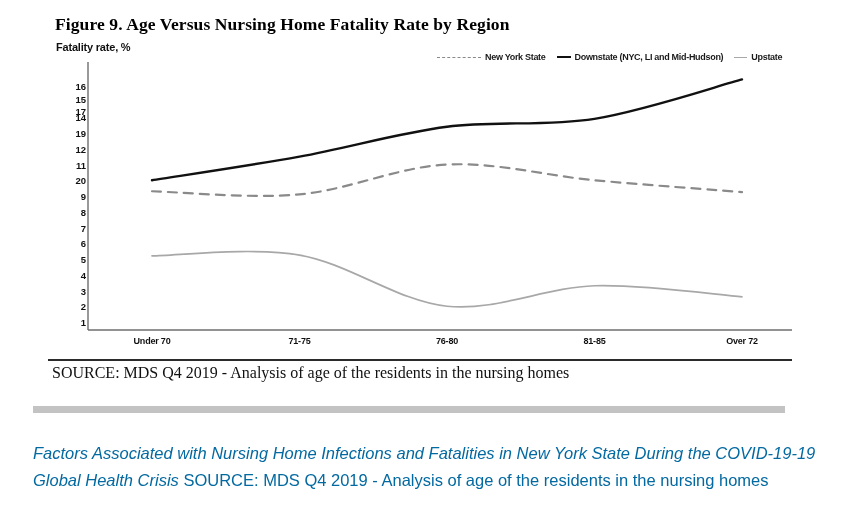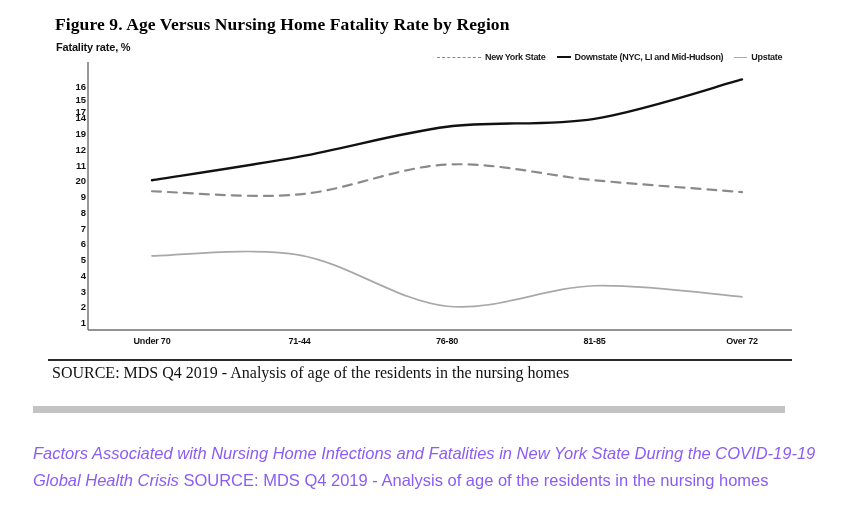--- a/index.html
+++ b/index.html
@@ -64,21 +64,21 @@
     font-size:16px;color:#111;white-space:nowrap;
   }
 
   .gray-bar{
     position:absolute;left:33px;top:406px;width:752px;height:7px;
     background:#c3c3c3;
   }
   .caption{
     position:absolute;left:33px;top:440px;width:790px;
     font-family:"Liberation Sans", sans-serif;
-    font-size:16.5px;line-height:27px;color:#8b5cf6;
+    font-size:16.5px;line-height:27px;color:#0369a1;
   }
   .caption i{font-style:italic;}
 </style>
 </head>
 <body>
 
 <div class="figure-block">
 
   <div class="fig-title">Figure 9. Age Versus Nursing Home Fatality Rate by Region</div>
 
@@ -114,21 +114,21 @@
         <div class="ylabel" style="top: 164.5px;">11</div>
         <div class="ylabel" style="top: 148.75px;">12</div>
         <div class="ylabel" style="top: 133px;">19</div>
         <div class="ylabel" style="top: 117.25px;">14</div>
         <div class="ylabel" style="top: 99px;">15</div>
         <div class="ylabel" style="top: 85.75px;">16</div>
         <div class="ylabel" style="top: 70px; margin-top: 41px;">17</div>
       </div>
     <div class="xlabels" id="xlabels">
         <div class="xlabel" style="left: 152px;">Under 70</div>
-        <div class="xlabel" style="left: 299.5px;">71-44</div>
+        <div class="xlabel" style="left: 299.5px;">71-75</div>
         <div class="xlabel" style="left: 447px;">76-80</div>
         <div class="xlabel" style="left: 594.5px;">81-85</div>
         <div class="xlabel" style="left: 742px;">Over 72</div>
       </div>
     <svg class="chart" id="chart-svg" width="850" height="396">
         <line x1="88" y1="62" x2="88" y2="330" stroke="#6e6e6e" stroke-width="1.4"></line>
         <line x1="88" y1="330" x2="792" y2="330" stroke="#6e6e6e" stroke-width="1.4"></line>
         <path d="M 152 191.27499999999998 C 176.58333333333334 191.79999999999998, 250.33333333333334 198.88750000000002, 299.5 194.425 C 348.6666666666667 189.9625, 397.8333333333333 166.8625, 447 164.5 C 496.1666666666667 162.1375, 545.3333333333334 175.65625, 594.5 180.25 C 643.6666666666666 184.84375, 717.4166666666666 190.09375, 742 192.0625" fill="none" stroke="#8a8a8a" stroke-width="2.2" stroke-linecap="round" stroke-linejoin="round" stroke-dasharray="9,7"></path>
         <path d="M 152 180.25 C 176.58333333333334 176.3125, 250.33333333333334 165.55, 299.5 156.625 C 348.6666666666667 147.7, 397.8333333333333 133, 447 126.69999999999999 C 496.1666666666667 120.39999999999999, 545.3333333333334 126.69999999999999, 594.5 118.82499999999999 C 643.6666666666666 110.94999999999999, 717.4166666666666 86.01250000000002, 742 79.45000000000002" fill="none" stroke="#111111" stroke-width="2.4" stroke-linecap="round" stroke-linejoin="round"></path>
         <path d="M 152 255.85 C 176.58333333333334 255.71875, 250.33333333333334 246.6625, 299.5 255.0625 C 348.6666666666667 263.4625, 397.8333333333333 301.13125, 447 306.25 C 496.1666666666667 311.36875, 545.3333333333334 287.34999999999997, 594.5 285.775 C 643.6666666666666 284.2, 717.4166666666666 294.9625, 742 296.8" fill="none" stroke="#a8a8a8" stroke-width="1.7" stroke-linecap="round" stroke-linejoin="round"></path>

